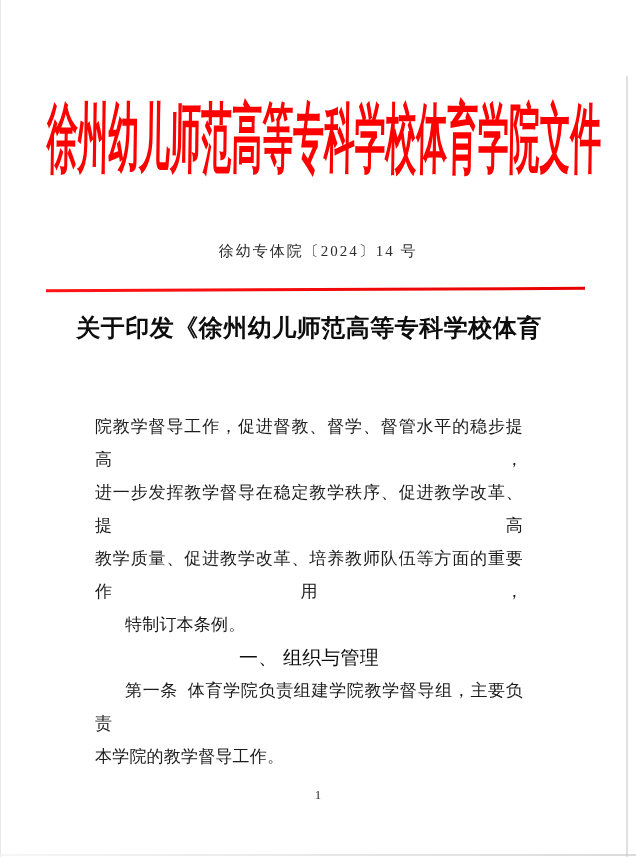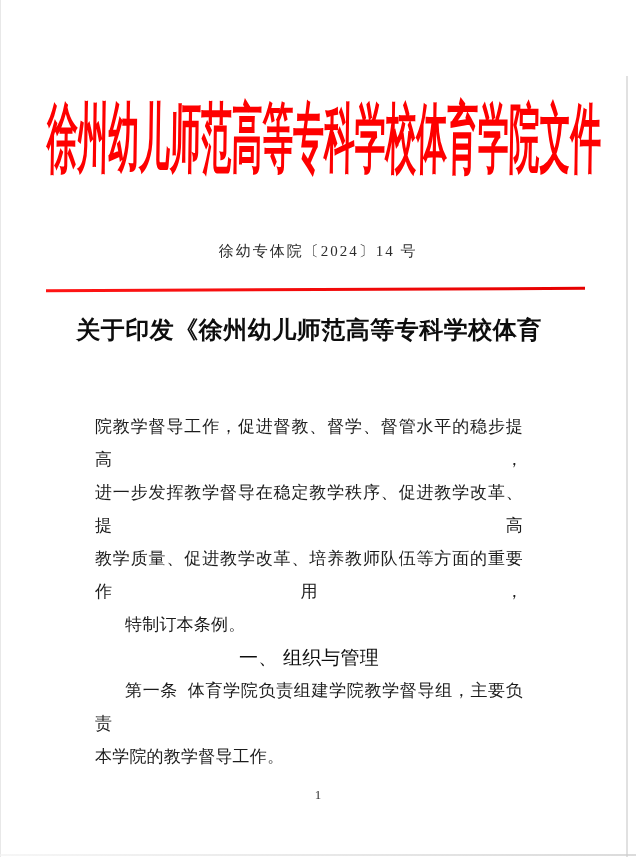--- a/index.html
+++ b/index.html
@@ -74,21 +74,21 @@
     top: 288px; left: 46px;
     width: 539px; height: 3px;
     background: linear-gradient(to right, #ff1515, #e60000);
     transform: rotate(-0.25deg);
   }
 
   .notice-title {
     position: absolute;
     top: 312px; left: 0; right: 18px;
     text-align: center;
-    font-family: Liberation Sans, sans-serif;
+    font-family: Liberation Mono, monospace;
     font-weight: bold;
     font-size: 24px;
     line-height: 35px;
     color: #0d0d0d;
     letter-spacing: 0.5px;
   }
 
   .body-text {
     position: absolute;
     top: 410px; left: 95px;

